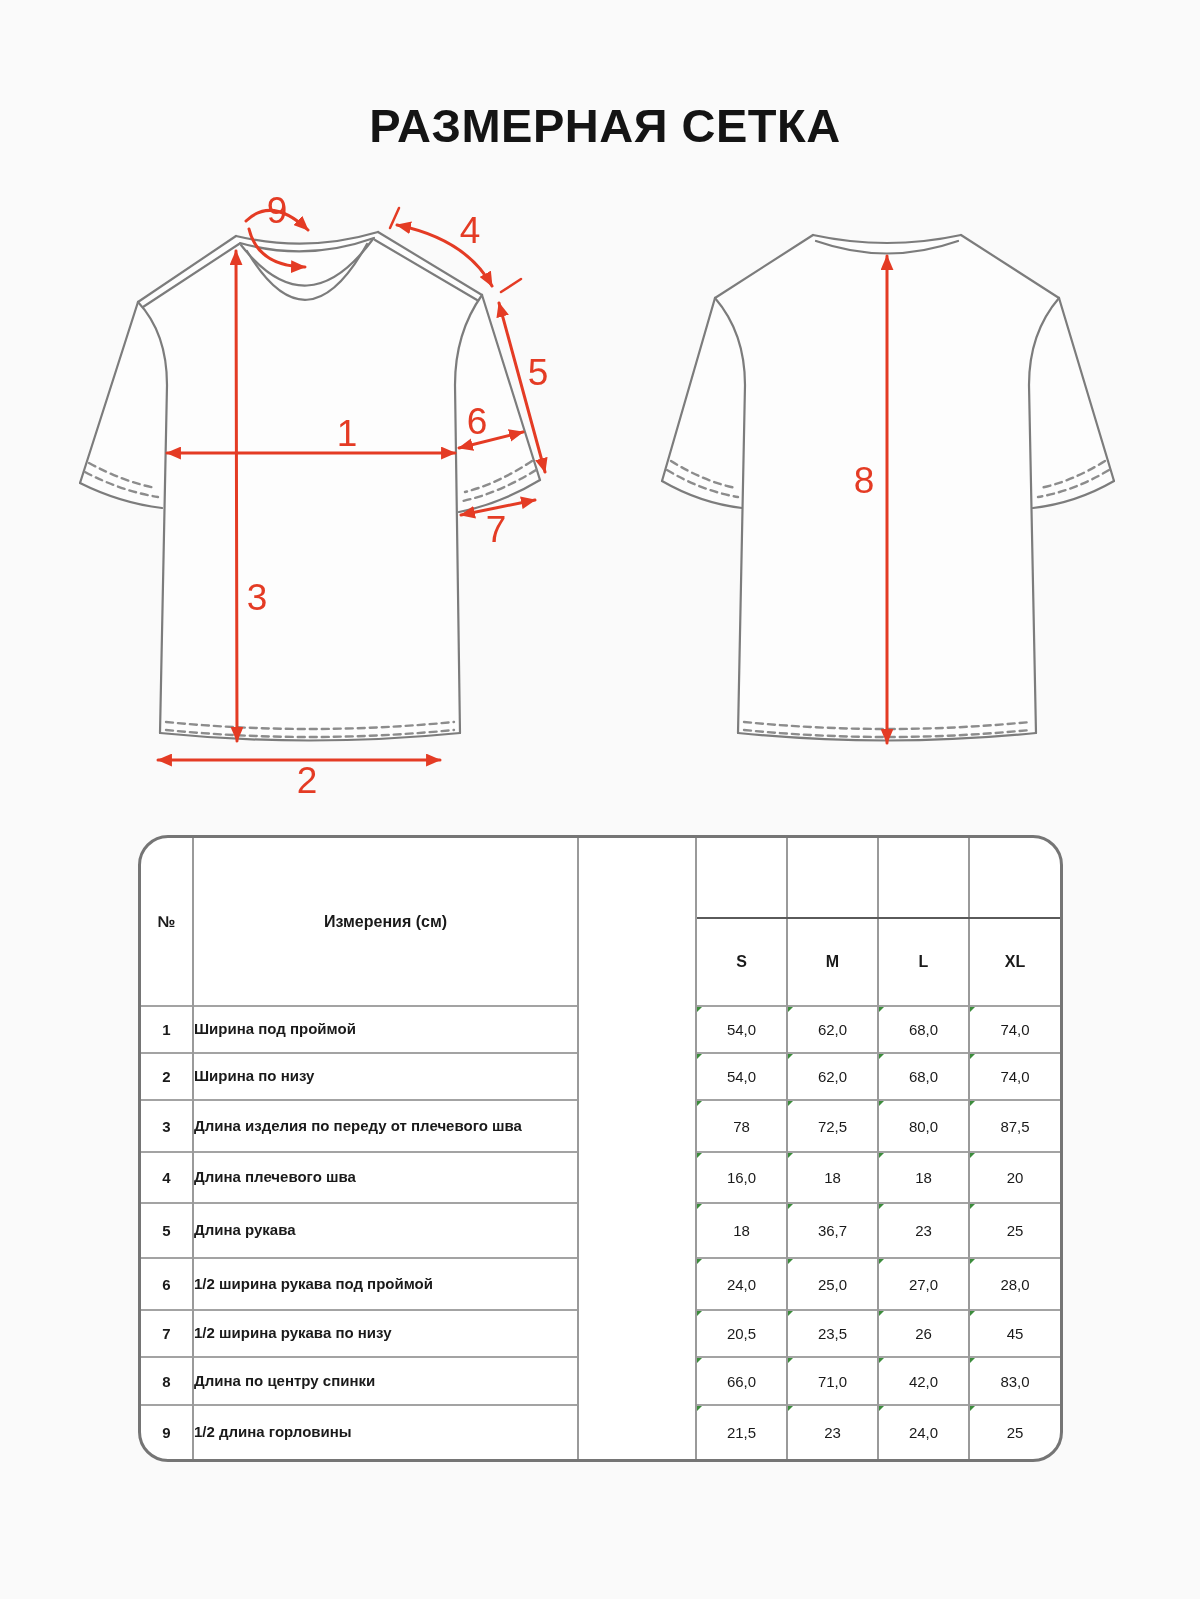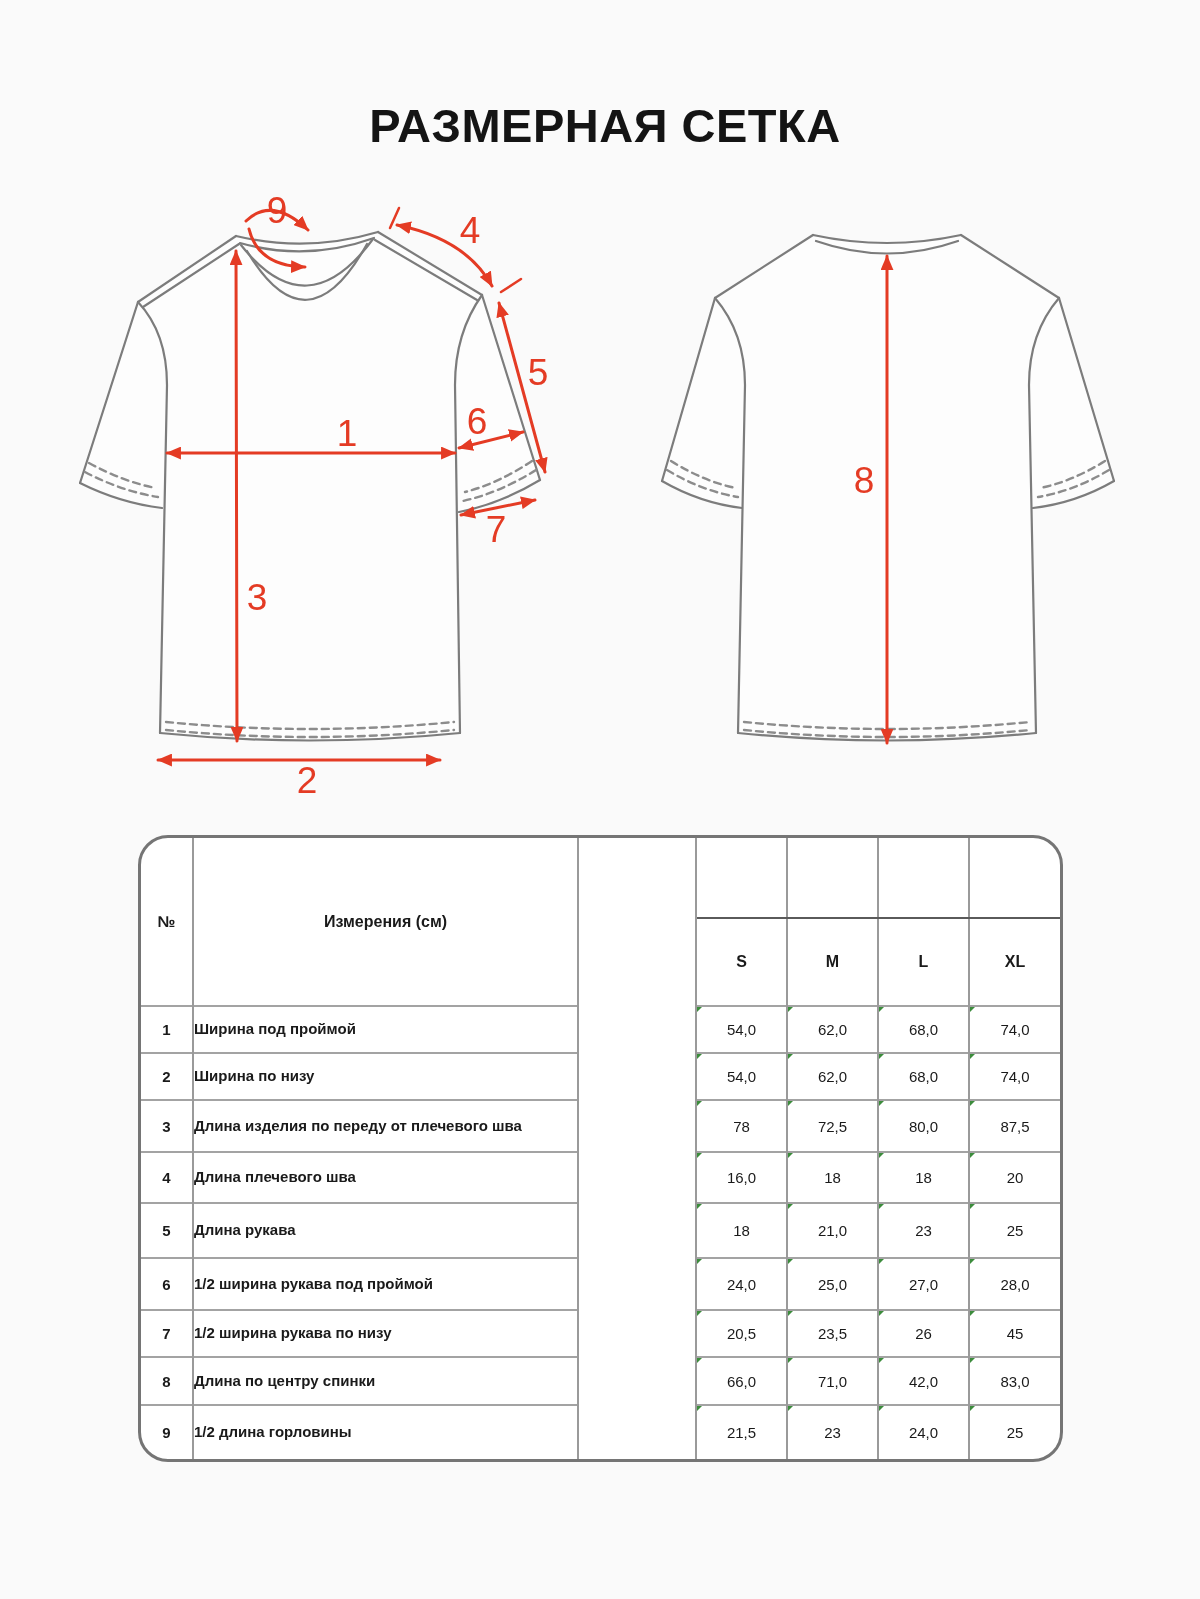--- a/index.html
+++ b/index.html
@@ -228,21 +228,21 @@
         <td class="c-desc"><span class="lbl">Длина плечевого шва</span></td>
         <td class="c-val">16,0</td>
         <td class="c-val">18</td>
         <td class="c-val">18</td>
         <td class="c-val last">20</td>
       </tr>
       <tr class="datarow" style="height:55px">
         <td class="c-num">5</td>
         <td class="c-desc"><span class="lbl">Длина рукава</span></td>
         <td class="c-val">18</td>
-        <td class="c-val">21,0</td>
+        <td class="c-val">36,7</td>
         <td class="c-val">23</td>
         <td class="c-val last">25</td>
       </tr>
       <tr class="datarow" style="height:52px">
         <td class="c-num">6</td>
         <td class="c-desc"><span class="lbl">1/2 ширина рукава под проймой</span></td>
         <td class="c-val">24,0</td>
         <td class="c-val">25,0</td>
         <td class="c-val">27,0</td>
         <td class="c-val last">28,0</td>

